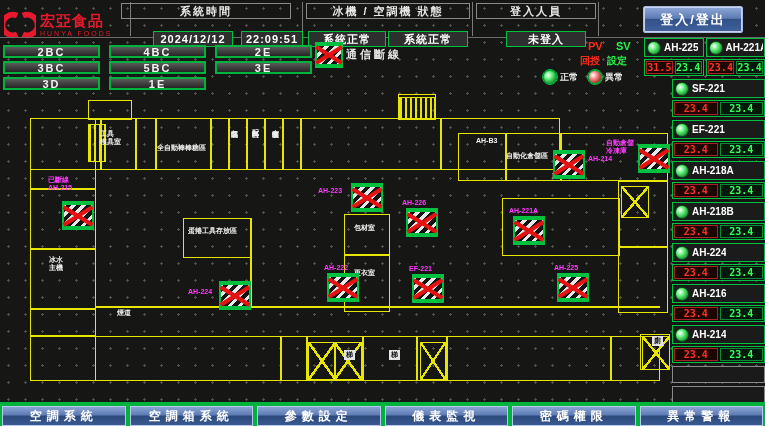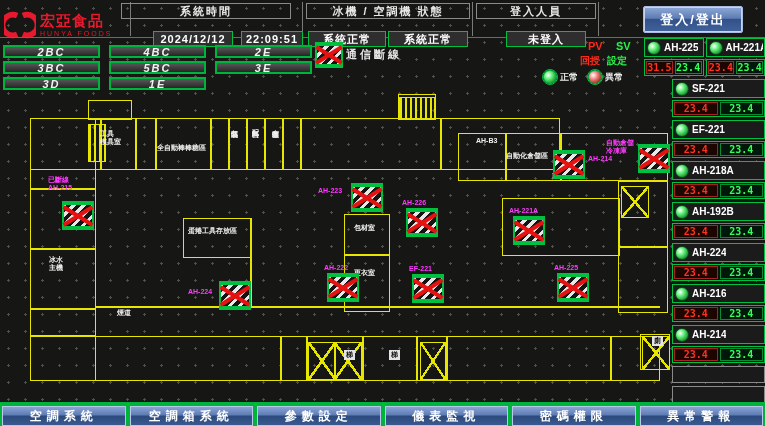--- a/index.html
+++ b/index.html
@@ -23,21 +23,21 @@
     display:flex;align-items:center;justify-content:center;
     font-size:11px;font-weight:bold;color:#fff;letter-spacing:1px;margin-top:12px;}
   .login-btn{position:absolute;left:643px;top:6px;width:98px;height:25px;
     border:1px solid #aebbe0;border-radius:2px;
     background:linear-gradient(#8fa9d8 0%,#5e7cb4 45%,#33528a 50%,#41619c 100%);
     display:flex;align-items:center;justify-content:center;
     font-size:13px;font-weight:bold;color:#fff;letter-spacing:2px;cursor:pointer;
     box-shadow:inset 0 0 0 1px #c6d2ee;}
   
   .floor-grid{left:3px;top:39px;display:grid;grid-template-columns:repeat(3,97px);
-    grid-auto-rows:13px;gap:3px 9px;font-style:italic;}
+    grid-auto-rows:13px;gap:3px 9px;}
   .floor-btn{border:2px solid #00b33c;background:linear-gradient(#5a5a5a,#262626);
     display:flex;align-items:center;justify-content:center;
     font-size:11px;font-weight:bold;color:#f2f2f2;letter-spacing:2px;cursor:pointer;}
   
   .alarm{position:absolute;border:2px solid #00c040;
     background:repeating-linear-gradient(135deg,#e8e8e8 0 3px,#141414 3px 7px);
     box-shadow:inset 0 2px 0 #00c040,inset 0 -2px 0 #00c040;}
   .alarm::before,.alarm::after{content:"";position:absolute;left:-3px;right:-3px;
     top:calc(50% - 2px);height:4px;background:#e61111;}
   .alarm::before{transform:rotate(32deg);} .alarm::after{transform:rotate(-32deg);}
@@ -290,21 +290,21 @@
           <div class="unit-name">AH-218A</div>
         </div>
         <div class="temp-row">
           <div class="pv">23.4</div>
           <div class="sv">23.4</div>
         </div>
       </div>
       <div class="single">
         <div class="unit-row">
           <div class="led"></div>
-          <div class="unit-name">AH-192B</div>
+          <div class="unit-name">AH-218B</div>
         </div>
         <div class="temp-row">
           <div class="pv">23.4</div>
           <div class="sv">23.4</div>
         </div>
       </div>
       <div class="single">
         <div class="unit-row">
           <div class="led"></div>
           <div class="unit-name">AH-224</div>

